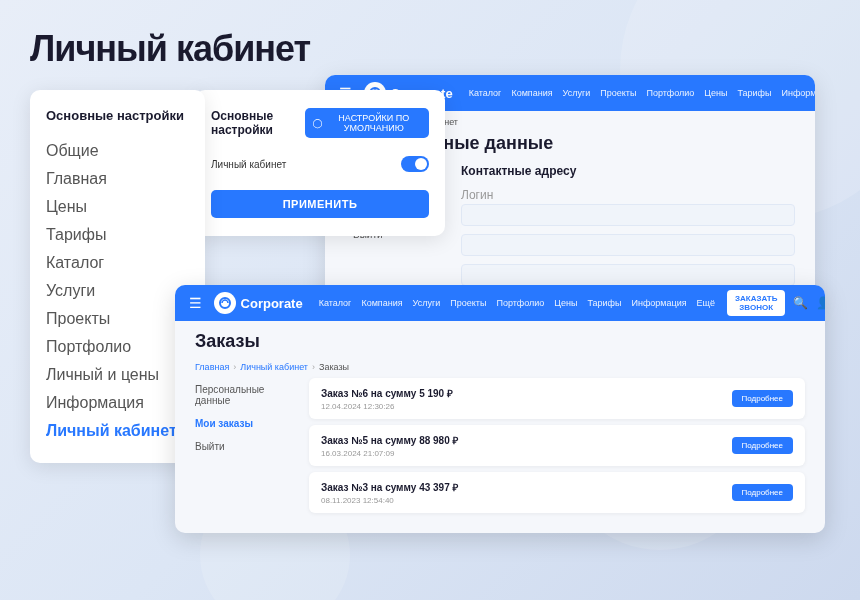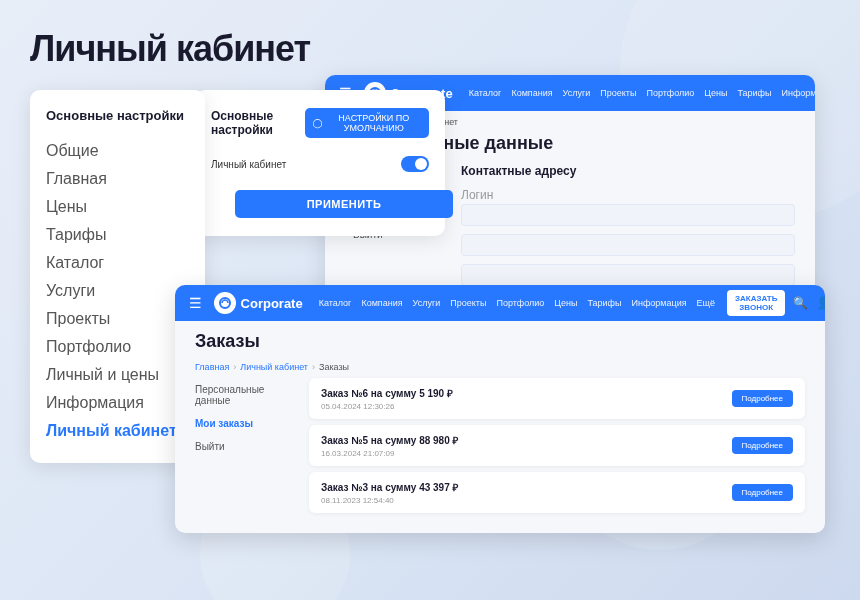--- a/index.html
+++ b/index.html
@@ -132,21 +132,20 @@
       color: #fff;
       border: none;
       border-radius: 5px;
       font-size: 11px;
       font-weight: 600;
       padding: 8px;
       cursor: pointer;
       margin-top: 6px;
       text-align: center;
       letter-spacing: 0.5px;
-      margin-left: 24px;
     }
 
     
     .browser-window-1 {
       position: absolute;
       top: 75px;
       left: 325px;
       width: 490px;
       background: #f5f7fb;
       border-radius: 10px;
@@ -502,21 +501,21 @@
   <div class="orders-layout">
     <div class="orders-sidebar">
       <div class="orders-sidebar-item">Персональные данные</div>
       <div class="orders-sidebar-item active">Мои заказы</div>
       <div class="orders-sidebar-item">Выйти</div>
     </div>
     <div class="orders-list" id="orders-list">
         <div class="order-item">
     <div class="order-info">
       <div class="order-title">Заказ №6 на сумму 5 190 ₽</div>
-      <div class="order-date">05.04.2024 12:30:26</div>
+      <div class="order-date">12.04.2024 12:30:26</div>
     </div>
     <button class="btn-detail">Подробнее</button>
   </div>
         <div class="order-item">
     <div class="order-info">
       <div class="order-title">Заказ №5 на сумму 88 980 ₽</div>
       <div class="order-date">16.03.2024 21:07:09</div>
     </div>
     <button class="btn-detail">Подробнее</button>
   </div>

